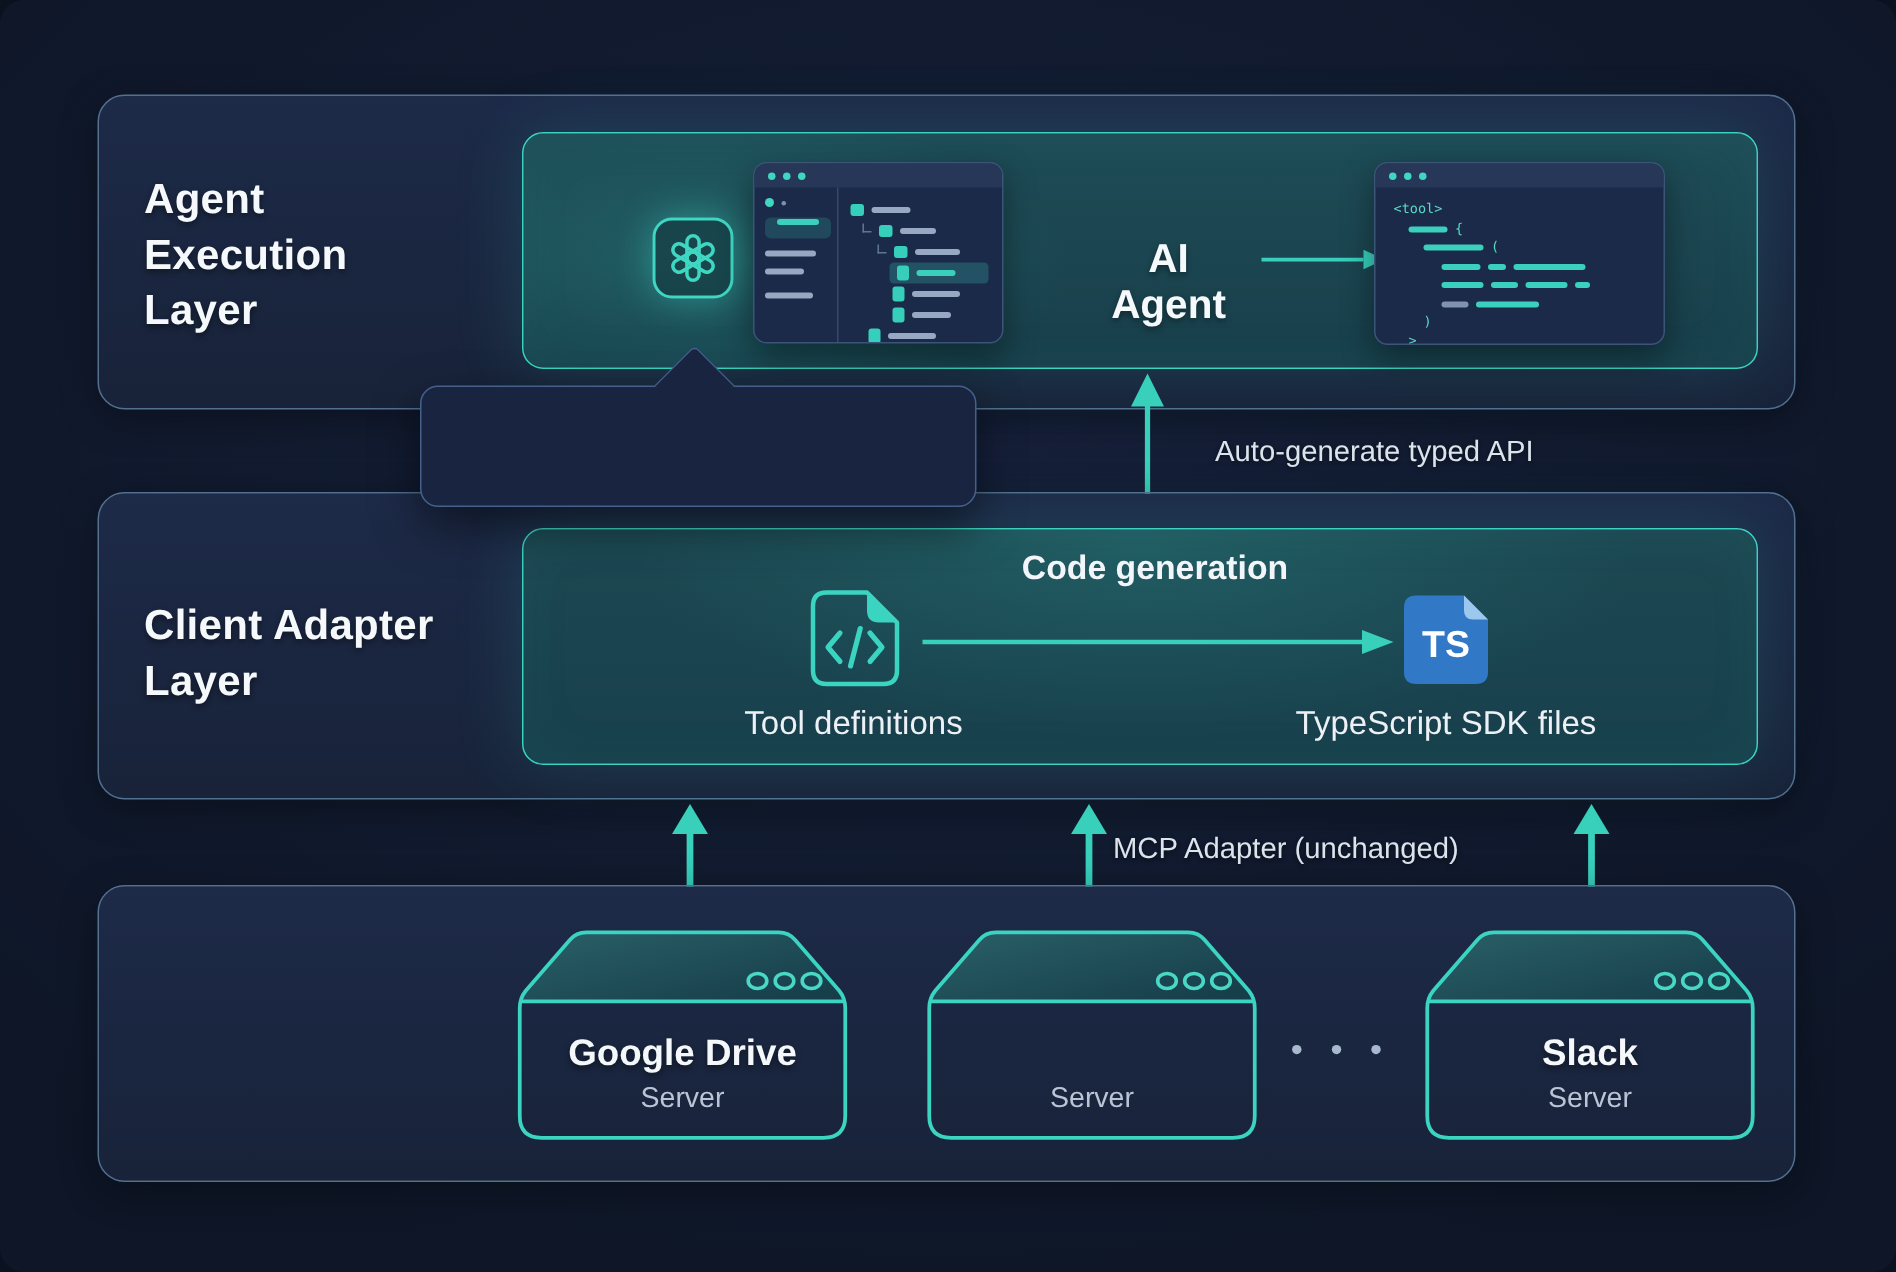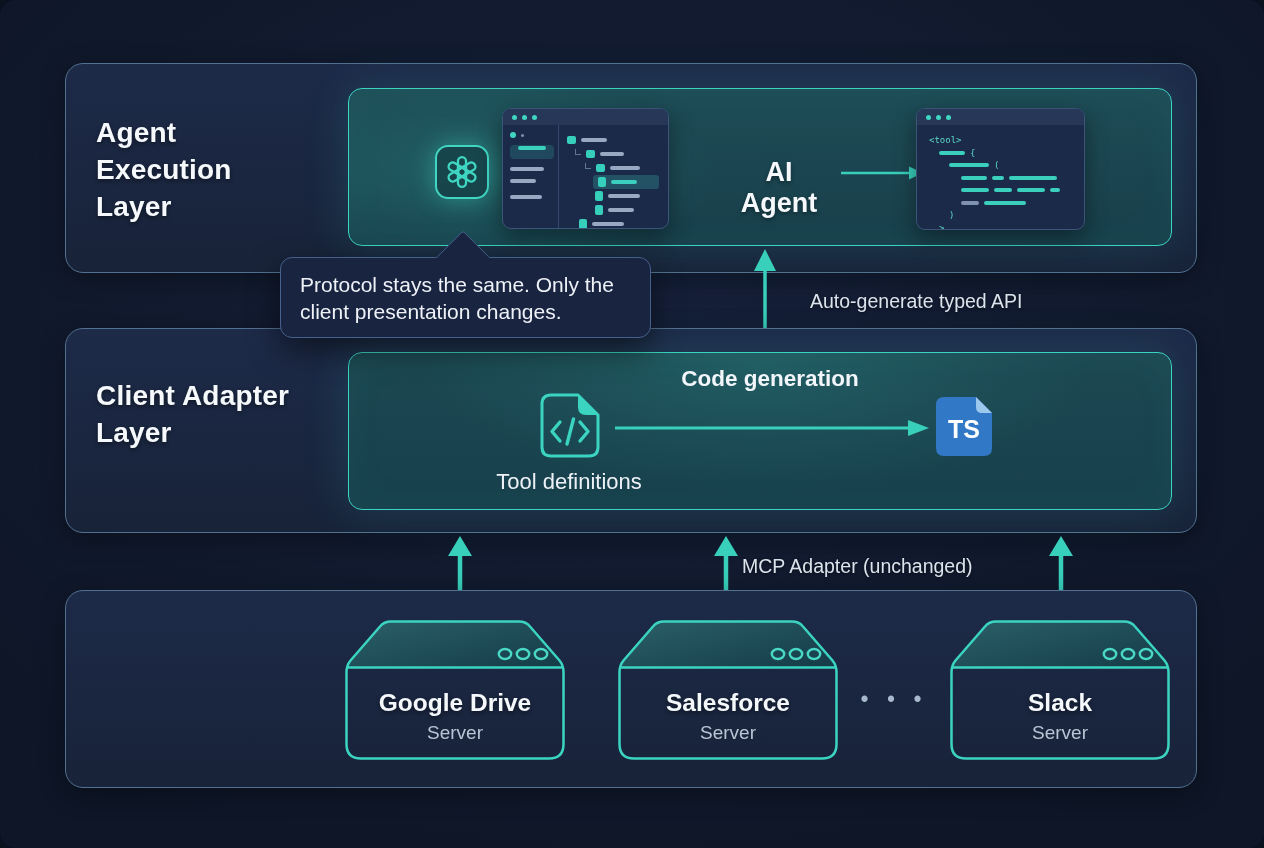--- a/index.html
+++ b/index.html
@@ -181,21 +181,21 @@
         </div>
       </div>
     </div>
 
     <div class="ai-agent">AI Agent</div>
     <svg class="arrow" style="left:490px;top:76px;" width="86" height="16">
       <line x1="2" y1="8" x2="70" y2="8" stroke-width="2.5"></line>
       <polygon points="70,1.5 84,8 70,14.5"></polygon>
     </svg>
 
-    <div class="winmock" style="left:567px;top:19px;width:169px;height:122px;">
+    <div class="winmock" style="left:567px;top:19px;width:194px;height:122px;">
       <div class="win-titlebar">
         <span class="tdot"></span>
         <span class="tdot"></span>
         <span class="tdot"></span>
       </div>
       <div class="codebody">
         <div class="crow">
             <span class="ctok">&lt;tool&gt;</span>
           </div>
         <div class="crow" style="padding-left:10px;">
@@ -227,31 +227,30 @@
         <div class="crow" style="padding-left:10px;">
             <span class="ctok">&gt;</span>
           </div>
 
       </div>
     </div>
   </div>
 
   <div class="bubble">
     <div class="bubble-pointer"></div>
-    <div class="bubble-text">Protocol stays the same. Only the client presentation changes.</div>
   </div>
 
   <svg class="arrow" style="left:750px;top:247px;" width="30" height="106">
     <line x1="15" y1="104" x2="15" y2="18" stroke-width="3.5"></line>
     <polygon points="15,2 4,24 26,24"></polygon>
   </svg>
   <div class="annot" style="left:786px;top:290px;margin-left:24px;">Auto-generate typed API</div>
 
   <div class="layer" style="top:328px;height:205px;"></div>
-  <div class="layer-label" style="top:377px;">Client Adapter Layer</div>
+  <div class="layer-label" style="top:398px;">Client Adapter Layer</div>
 
   <div class="tealpanel p2" style="top:352px;">
     <div class="panel-title">Code generation</div>
 
     <svg style="position:absolute;left:189px;top:39px;" width="64" height="68" viewBox="0 0 64 68">
       <path d="M13 3 H40 L60 23 V55 Q60 64 51 64 H13 Q4 64 4 55 V12 Q4 3 13 3 Z" fill="none" stroke="#3bd4c0" stroke-width="3" stroke-linejoin="round"></path>
       <path d="M40 3 V15 Q40 23 48 23 H60 Z" fill="#3bd4c0"></path>
       <g fill="none" stroke="#3bd4c0" stroke-width="3.4" stroke-linecap="round" stroke-linejoin="round">
         <polyline points="22,30 14,39.5 22,49"></polyline>
         <polyline points="42,30 50,39.5 42,49"></polyline>
@@ -263,20 +262,21 @@
     <svg class="arrow" style="left:264px;top:66px;" width="318" height="18">
       <line x1="2" y1="9" x2="295" y2="9" stroke-width="3"></line>
       <polygon points="295,1 316,9 295,17"></polygon>
     </svg>
 
     <svg class="ts-icon" viewBox="0 0 64 66">
       <path d="M12 3 H44 L60 19 V54 Q60 62 52 62 H12 Q4 62 4 54 V11 Q4 3 12 3 Z" fill="#3178c6"></path>
       <path d="M44 3 L60 19 H50 Q44 19 44 13 Z" fill="#9dc8ee"></path>
       <text x="32" y="44" text-anchor="middle" font-family="Liberation Sans, DejaVu Sans, sans-serif" font-size="25" font-weight="bold" fill="#ffffff">TS</text>
     </svg>
+    <div class="iconlabel" style="left:495px;width:240px;">TypeScript SDK files</div>
   </div>
 
   <div class="annot" style="left:742px;top:555px;">MCP Adapter (unchanged)</div>
 
   <svg class="arrow" style="left:443px;top:534px;" width="34" height="84">
     <line x1="17" y1="18" x2="17" y2="66" stroke-width="4.5"></line>
     <polygon points="17,2 5,22 29,22"></polygon>
       <polygon points="17,82 5,62 29,62"></polygon>
   </svg>
   <svg class="arrow" style="left:709px;top:534px;" width="34" height="84">
@@ -311,21 +311,20 @@
     <svg viewBox="0 0 222 142">
       <path d="M47 2.5 L175 2.5 Q182 2.5 186 7.5 L215.5 41.5 Q219.5 46.5 219.5 48.5 L2.5 48.5 Q2.5 46.5 6.5 41.5 L36 7.5 Q40 2.5 47 2.5 Z" fill="url(#sgrad)"></path>
       <path d="M47 2.5 L175 2.5 Q182 2.5 186 7.5 L215.5 41.5 Q219.5 46.5 219.5 53 L219.5 125 Q219.5 139.5 205 139.5 L17 139.5 Q2.5 139.5 2.5 125 L2.5 53 Q2.5 46.5 6.5 41.5 L36 7.5 Q40 2.5 47 2.5 Z" fill="none" stroke="#3bd4c0" stroke-width="2.5"></path>
       <line x1="2.5" y1="48.5" x2="219.5" y2="48.5" stroke="#3bd4c0" stroke-width="2.5"></line>
       <g fill="none" stroke="#49d8c5" stroke-width="2.4">
         <ellipse cx="161" cy="35" rx="6.2" ry="5"></ellipse>
           <ellipse cx="179" cy="35" rx="6.2" ry="5"></ellipse>
           <ellipse cx="197" cy="35" rx="6.2" ry="5"></ellipse>
       </g>
     </svg>
-    <div class="server-name">Salesforce</div>
     <div class="server-sub">Server</div>
   </div>
 
   <div class="ellipsis">• • •</div>
 
   <div class="server" style="left:949px;">
     <svg viewBox="0 0 222 142">
       <path d="M47 2.5 L175 2.5 Q182 2.5 186 7.5 L215.5 41.5 Q219.5 46.5 219.5 48.5 L2.5 48.5 Q2.5 46.5 6.5 41.5 L36 7.5 Q40 2.5 47 2.5 Z" fill="url(#sgrad)"></path>
       <path d="M47 2.5 L175 2.5 Q182 2.5 186 7.5 L215.5 41.5 Q219.5 46.5 219.5 53 L219.5 125 Q219.5 139.5 205 139.5 L17 139.5 Q2.5 139.5 2.5 125 L2.5 53 Q2.5 46.5 6.5 41.5 L36 7.5 Q40 2.5 47 2.5 Z" fill="none" stroke="#3bd4c0" stroke-width="2.5"></path>
       <line x1="2.5" y1="48.5" x2="219.5" y2="48.5" stroke="#3bd4c0" stroke-width="2.5"></line>

